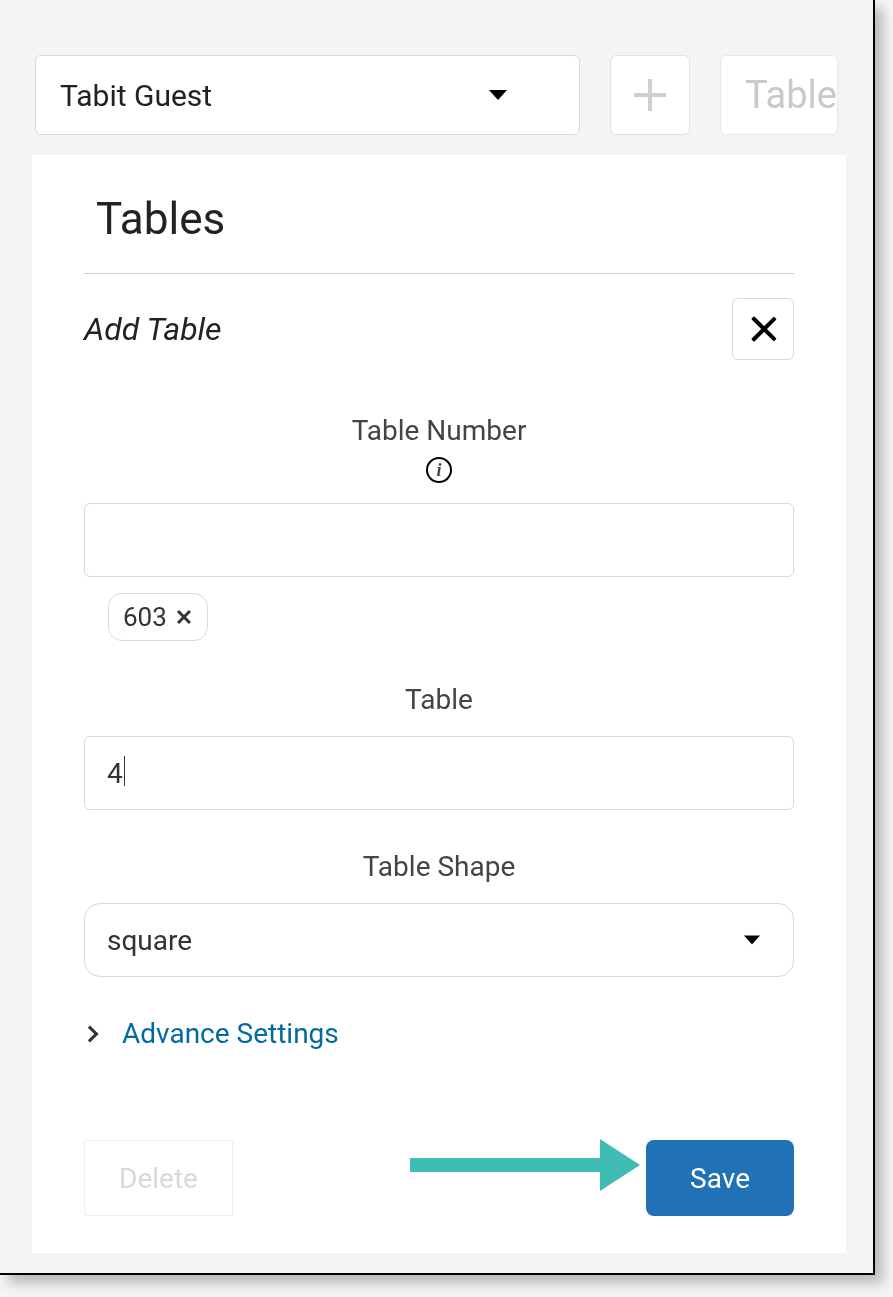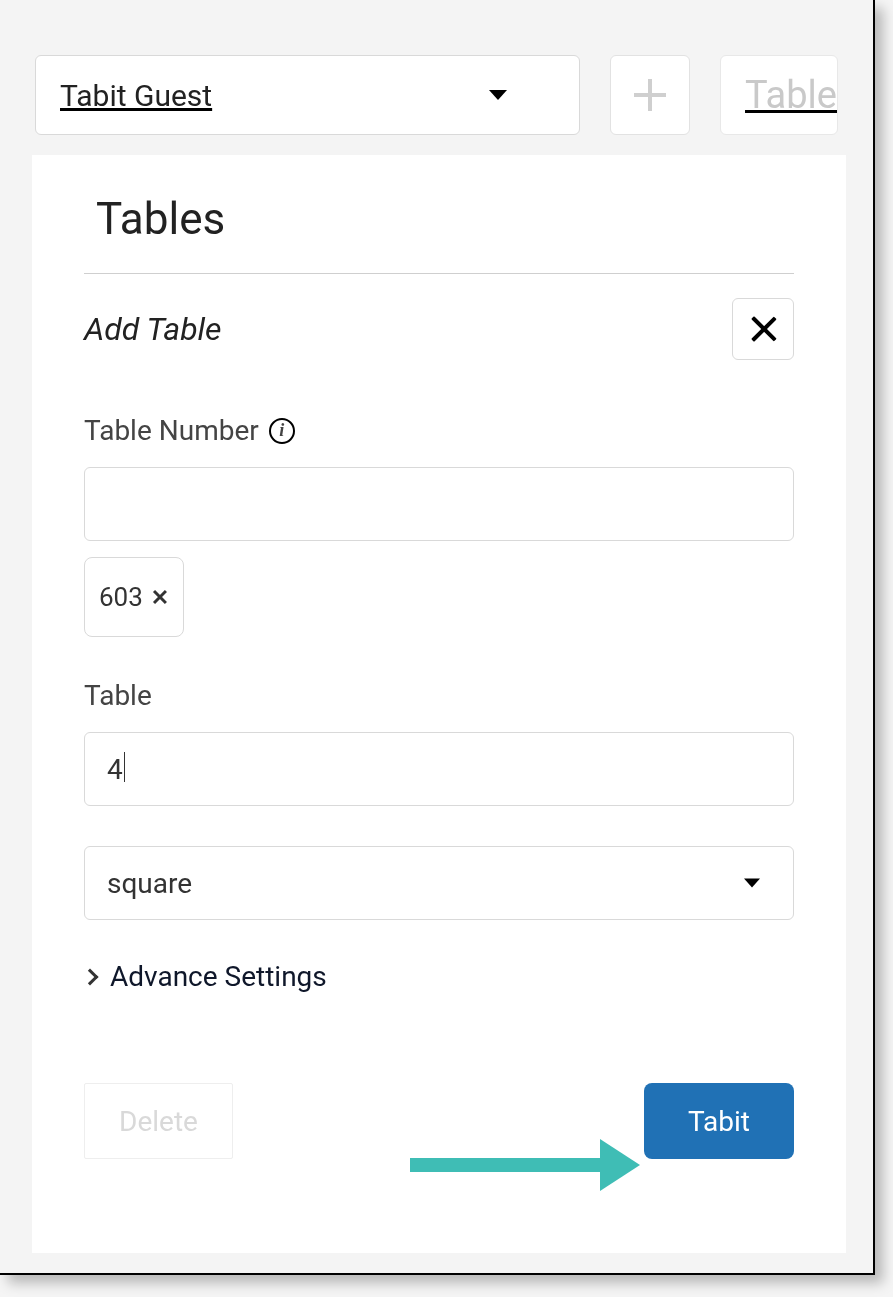--- a/index.html
+++ b/index.html
@@ -22,21 +22,20 @@
       background: #f4f4f4;
       border-right: 2px solid #000;
       border-bottom: 2px solid #000;
       box-shadow: 8px 8px 12px rgba(0,0,0,0.25);
     }
     .top-bar {
       display: flex;
       align-items: flex-start;
       gap: 30px;
       padding: 55px 35px 25px 35px;
-      text-decoration: underline;
     }
     .dropdown-main {
       flex: 1;
       height: 80px;
       background: #fff;
       border: 1px solid #d9d9d9;
       border-radius: 6px;
       display: flex;
       align-items: center;
       justify-content: space-between;
@@ -171,20 +170,21 @@
     }
     .x-shape::before { transform: rotate(45deg); }
     .x-shape::after { transform: rotate(-45deg); }
     .field-label {
       font-size: 28px;
       color: #444;
       display: flex;
       align-items: center;
       gap: 10px;
       margin-bottom: 20px;
+      flex-direction: column;
     }
     .info-icon {
       display: inline-flex;
       align-items: center;
       justify-content: center;
       width: 26px;
       height: 26px;
       border: 2.5px solid #000;
       border-radius: 50%;
       font-size: 18px;
@@ -206,26 +206,27 @@
       margin-bottom: 16px;
     }
     .chip-row {
       margin-bottom: 42px;
     }
     .chip {
       display: inline-flex;
       align-items: center;
       gap: 8px;
       border: 1px solid #d9d9d9;
-      border-radius: 8px;
-      padding: 24px 14px;
+      border-radius: 14px;
+      padding: 8px 14px;
       font-size: 26px;
       color: #333;
       background: #fff;
       cursor: default;
+      margin-left: 24px;
     }
     .chip .chip-x {
       font-weight: bold;
       cursor: pointer;
       font-size: 22px;
     }
     .seats-value {
       position: relative;
     }
     .caret-after {
@@ -250,35 +251,35 @@
       height: 0;
       border-left: 8px solid transparent;
       border-right: 8px solid transparent;
       border-top: 9px solid #000;
       pointer-events: none;
     }
     .select-display {
       width: 100%;
       height: 74px;
       border: 1px solid #d9d9d9;
-      border-radius: 6px;
+      border-radius: 16px;
       font-size: 28px;
       padding: 16px 22px;
       color: #333;
       background: #fff;
       display: flex;
       align-items: center;
       cursor: pointer;
     }
     .disclosure {
       display: flex;
       align-items: center;
-      gap: 8px;
-      font-size: 28px;
-      color: #0f172a;
+      gap: 20px;
+      font-size: 28px;
+      color: #0369a1;
       cursor: pointer;
       margin-top: 40px;
       margin-bottom: 90px;
     }
     .chev-right {
       display: inline-block;
       width: 12px;
       height: 12px;
       border-right: 3px solid #333;
       border-bottom: 3px solid #333;
@@ -377,35 +378,36 @@
       </div>
 
       <label class="field-label">Table</label>
       <div class="text-input" style="display:flex;align-items:center;">
         <span class="seats-value">4</span>
           <span class="caret-after"></span>
       </div>
 
       <div class="gap"></div>
 
+      <label class="field-label">Table Shape</label>
       <div class="select-wrapper">
         <div class="select-display">
           <span>square</span>
         </div>
         <span class="select-caret"></span>
       </div>
 
       <div class="disclosure">
         <span class="chev-right"></span>
         <span>Advance Settings</span>
       </div>
 
       <div class="footer-row">
         <button class="delete-btn">Delete</button>
-        <button class="save-btn">Tabit</button>
+        <button class="save-btn">Save</button>
       </div>
 
       <div class="arrow-annotation">
         <div class="arrow-line"></div>
         <div class="arrow-head"></div>
       </div>
 
     </div>
   </div>
 

